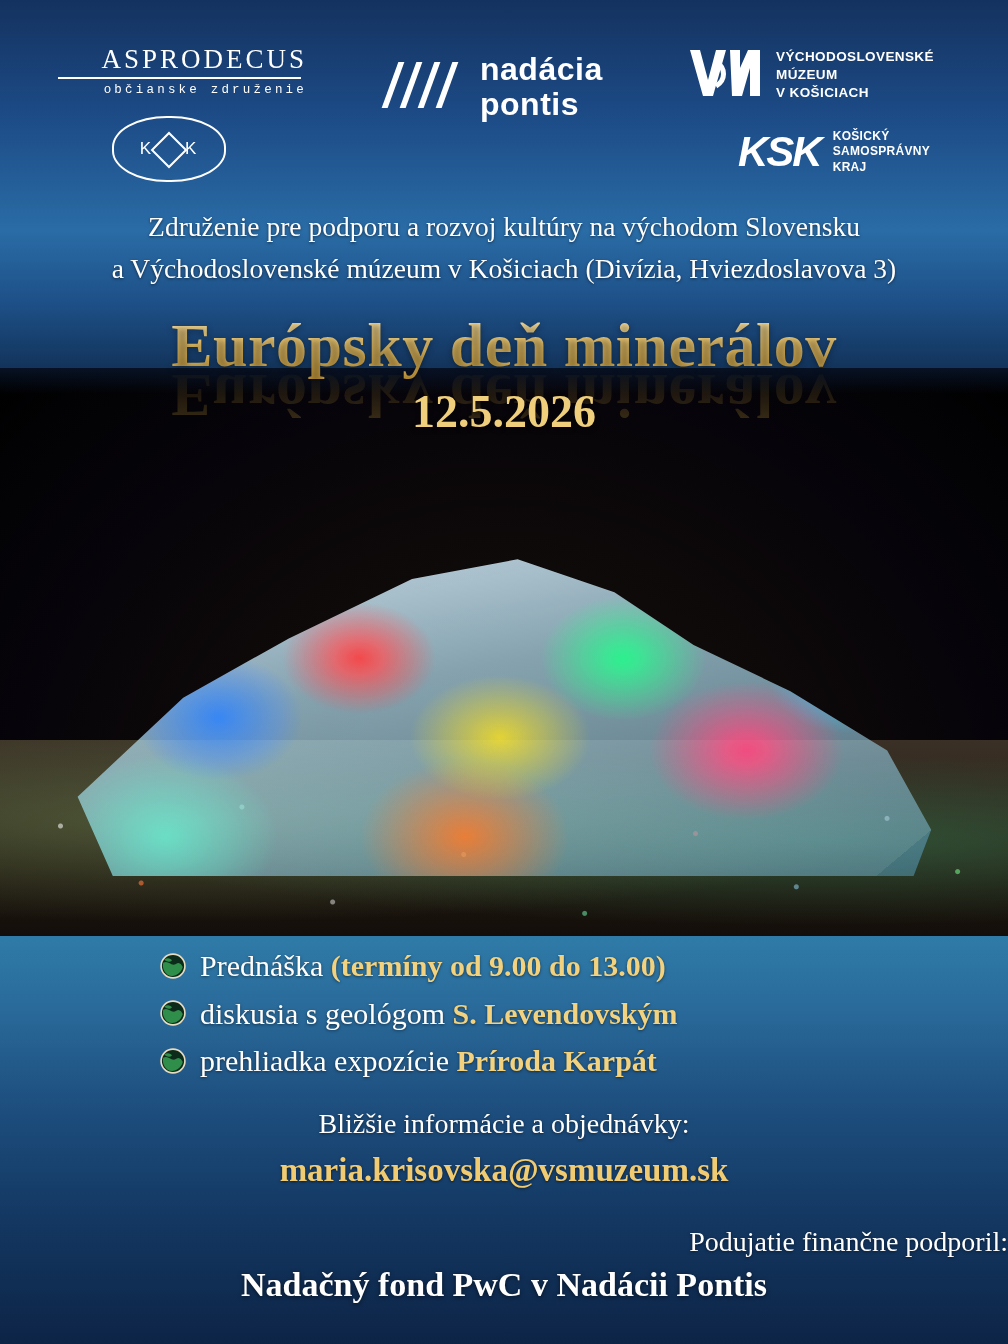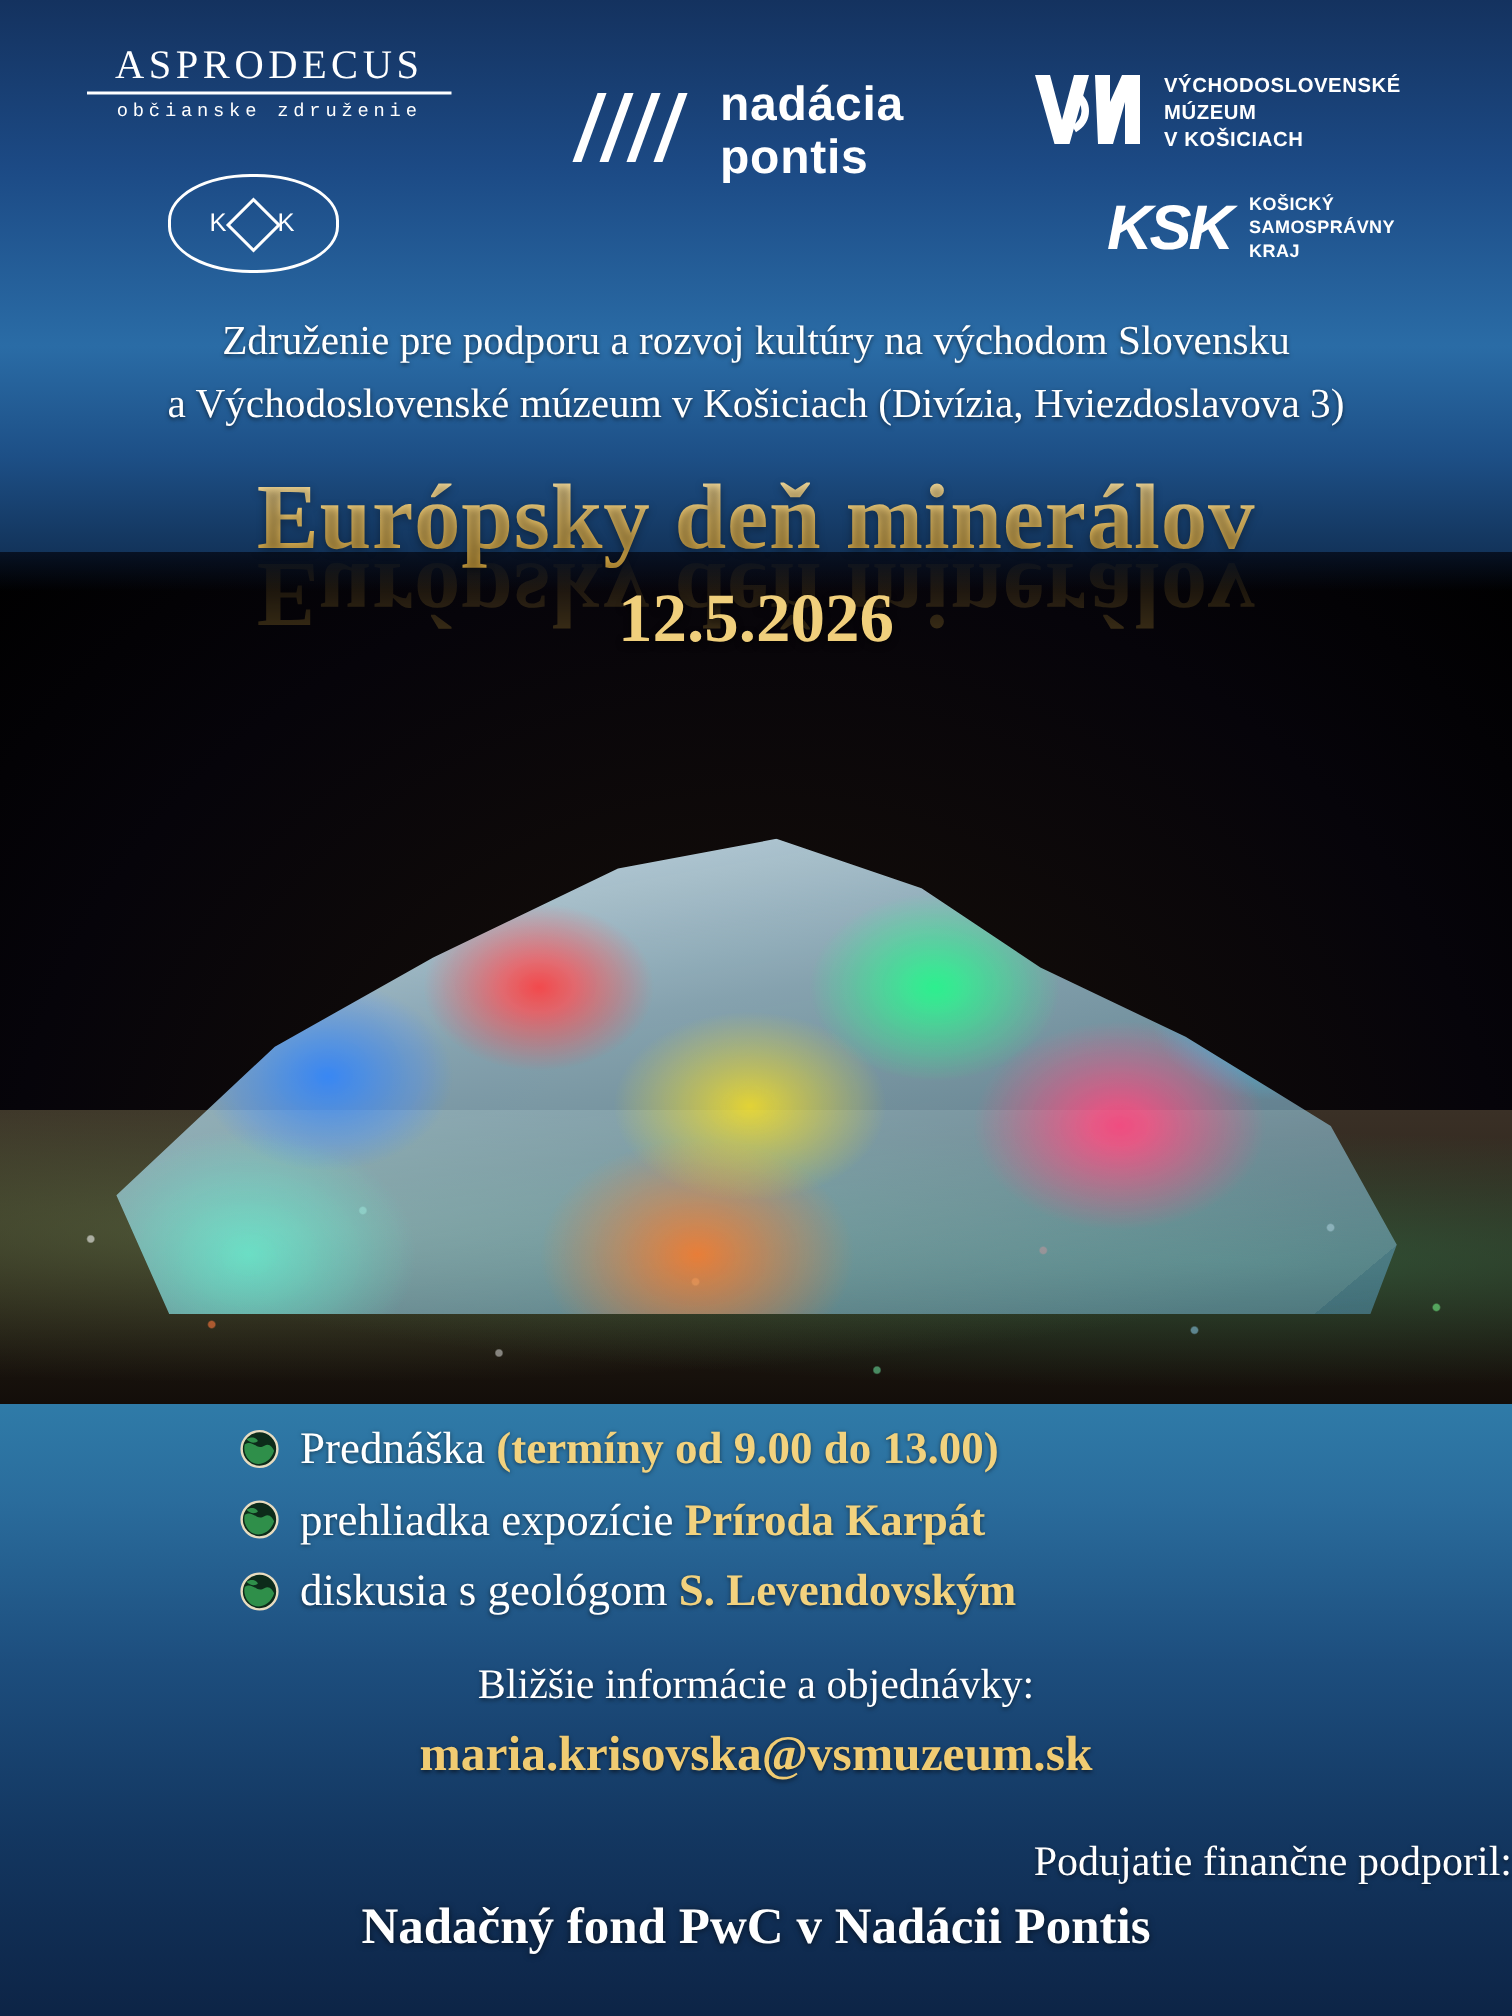--- a/index.html
+++ b/index.html
@@ -30,23 +30,23 @@
   .logos {
     position: absolute;
     left: 0; top: 0;
     width: 1008px;
     height: 195px;
   }
 
   
   .logo-aspro {
     position: absolute;
-    left: 52px; top: 28px;
+    left: 52px; top: 44px;
     width: 255px;
-    text-align: center;
+    text-align: right;
     color: #ffffff;
   }
   .logo-aspro .name {
     font-family: "Liberation Serif", serif;
     font-size: 27px;
     letter-spacing: 3px;
     font-weight: 400;
   }
   .logo-aspro .rule {
     height: 2px;
@@ -438,31 +438,31 @@
         <span>Prednáška </span><span class="hl">(termíny od 9.00 do 13.00)</span>
       </span>
     </div>
     <div class="bullet">
       <svg class="globe" viewBox="0 0 24 24">
         <circle cx="12" cy="12" r="11" fill="#0d2b1a" stroke="#e8dcc0" stroke-width="1.5"></circle>
         <path d="M3 9 C8 6 10 13 15 10 C18 8 20 11 21 13 C19 20 12 23 7 20 C3 17 2 12 3 9Z" fill="#2f8f4a"></path>
         <path d="M4 6 C7 4 10 5 11 7 C9 9 6 8 4 6Z" fill="#2f8f4a"></path>
       </svg>
       <span>
-        <span>prehliadka expozície </span><span class="hl">Príroda Karpát</span>
+        <span>diskusia s geológom </span><span class="hl">S. Levendovským</span>
       </span>
     </div>
     <div class="bullet">
       <svg class="globe" viewBox="0 0 24 24">
         <circle cx="12" cy="12" r="11" fill="#0d2b1a" stroke="#e8dcc0" stroke-width="1.5"></circle>
         <path d="M3 9 C8 6 10 13 15 10 C18 8 20 11 21 13 C19 20 12 23 7 20 C3 17 2 12 3 9Z" fill="#2f8f4a"></path>
         <path d="M4 6 C7 4 10 5 11 7 C9 9 6 8 4 6Z" fill="#2f8f4a"></path>
       </svg>
       <span>
-        <span>diskusia s geológom </span><span class="hl">S. Levendovským</span>
+        <span>prehliadka expozície </span><span class="hl">Príroda Karpát</span>
       </span>
     </div>
   </div>
 
   <div class="info">Bližšie informácie a objednávky:</div>
   <div class="email">maria.krisovska@vsmuzeum.sk</div>
   <div class="support">Podujatie finančne podporil:</div>
   <div class="funder">Nadačný fond PwC v Nadácii Pontis</div>
 
 </div>

